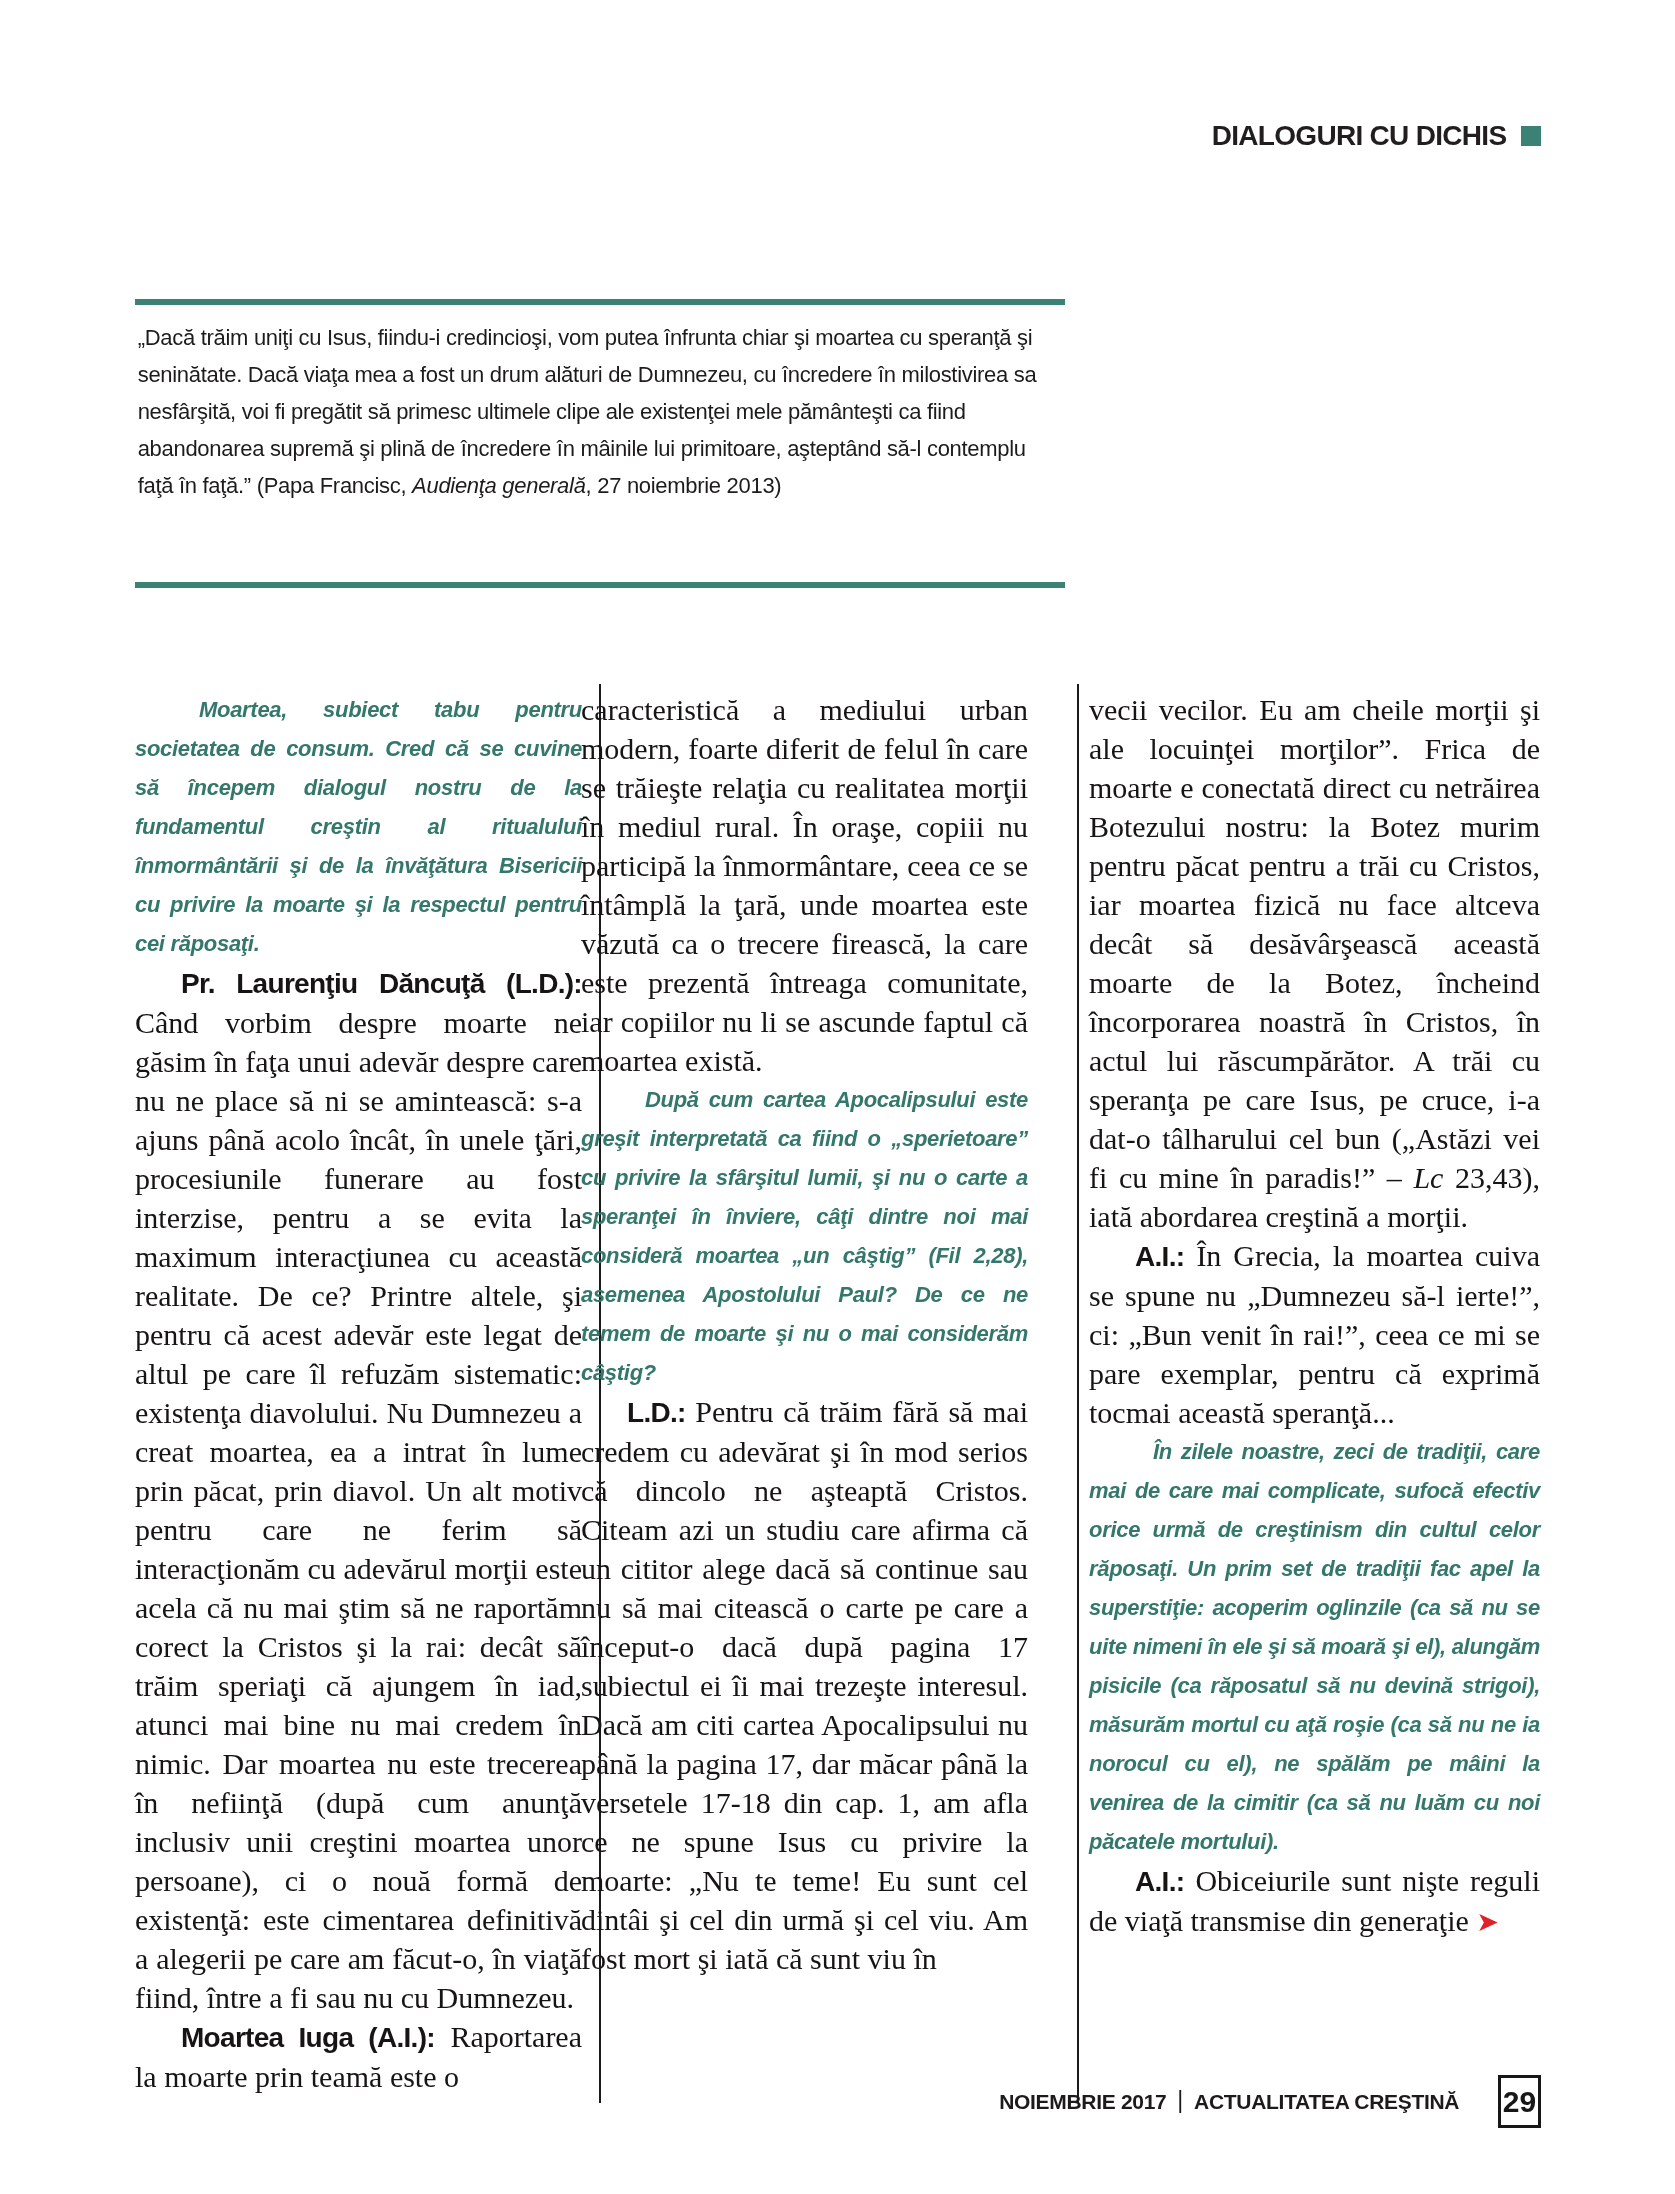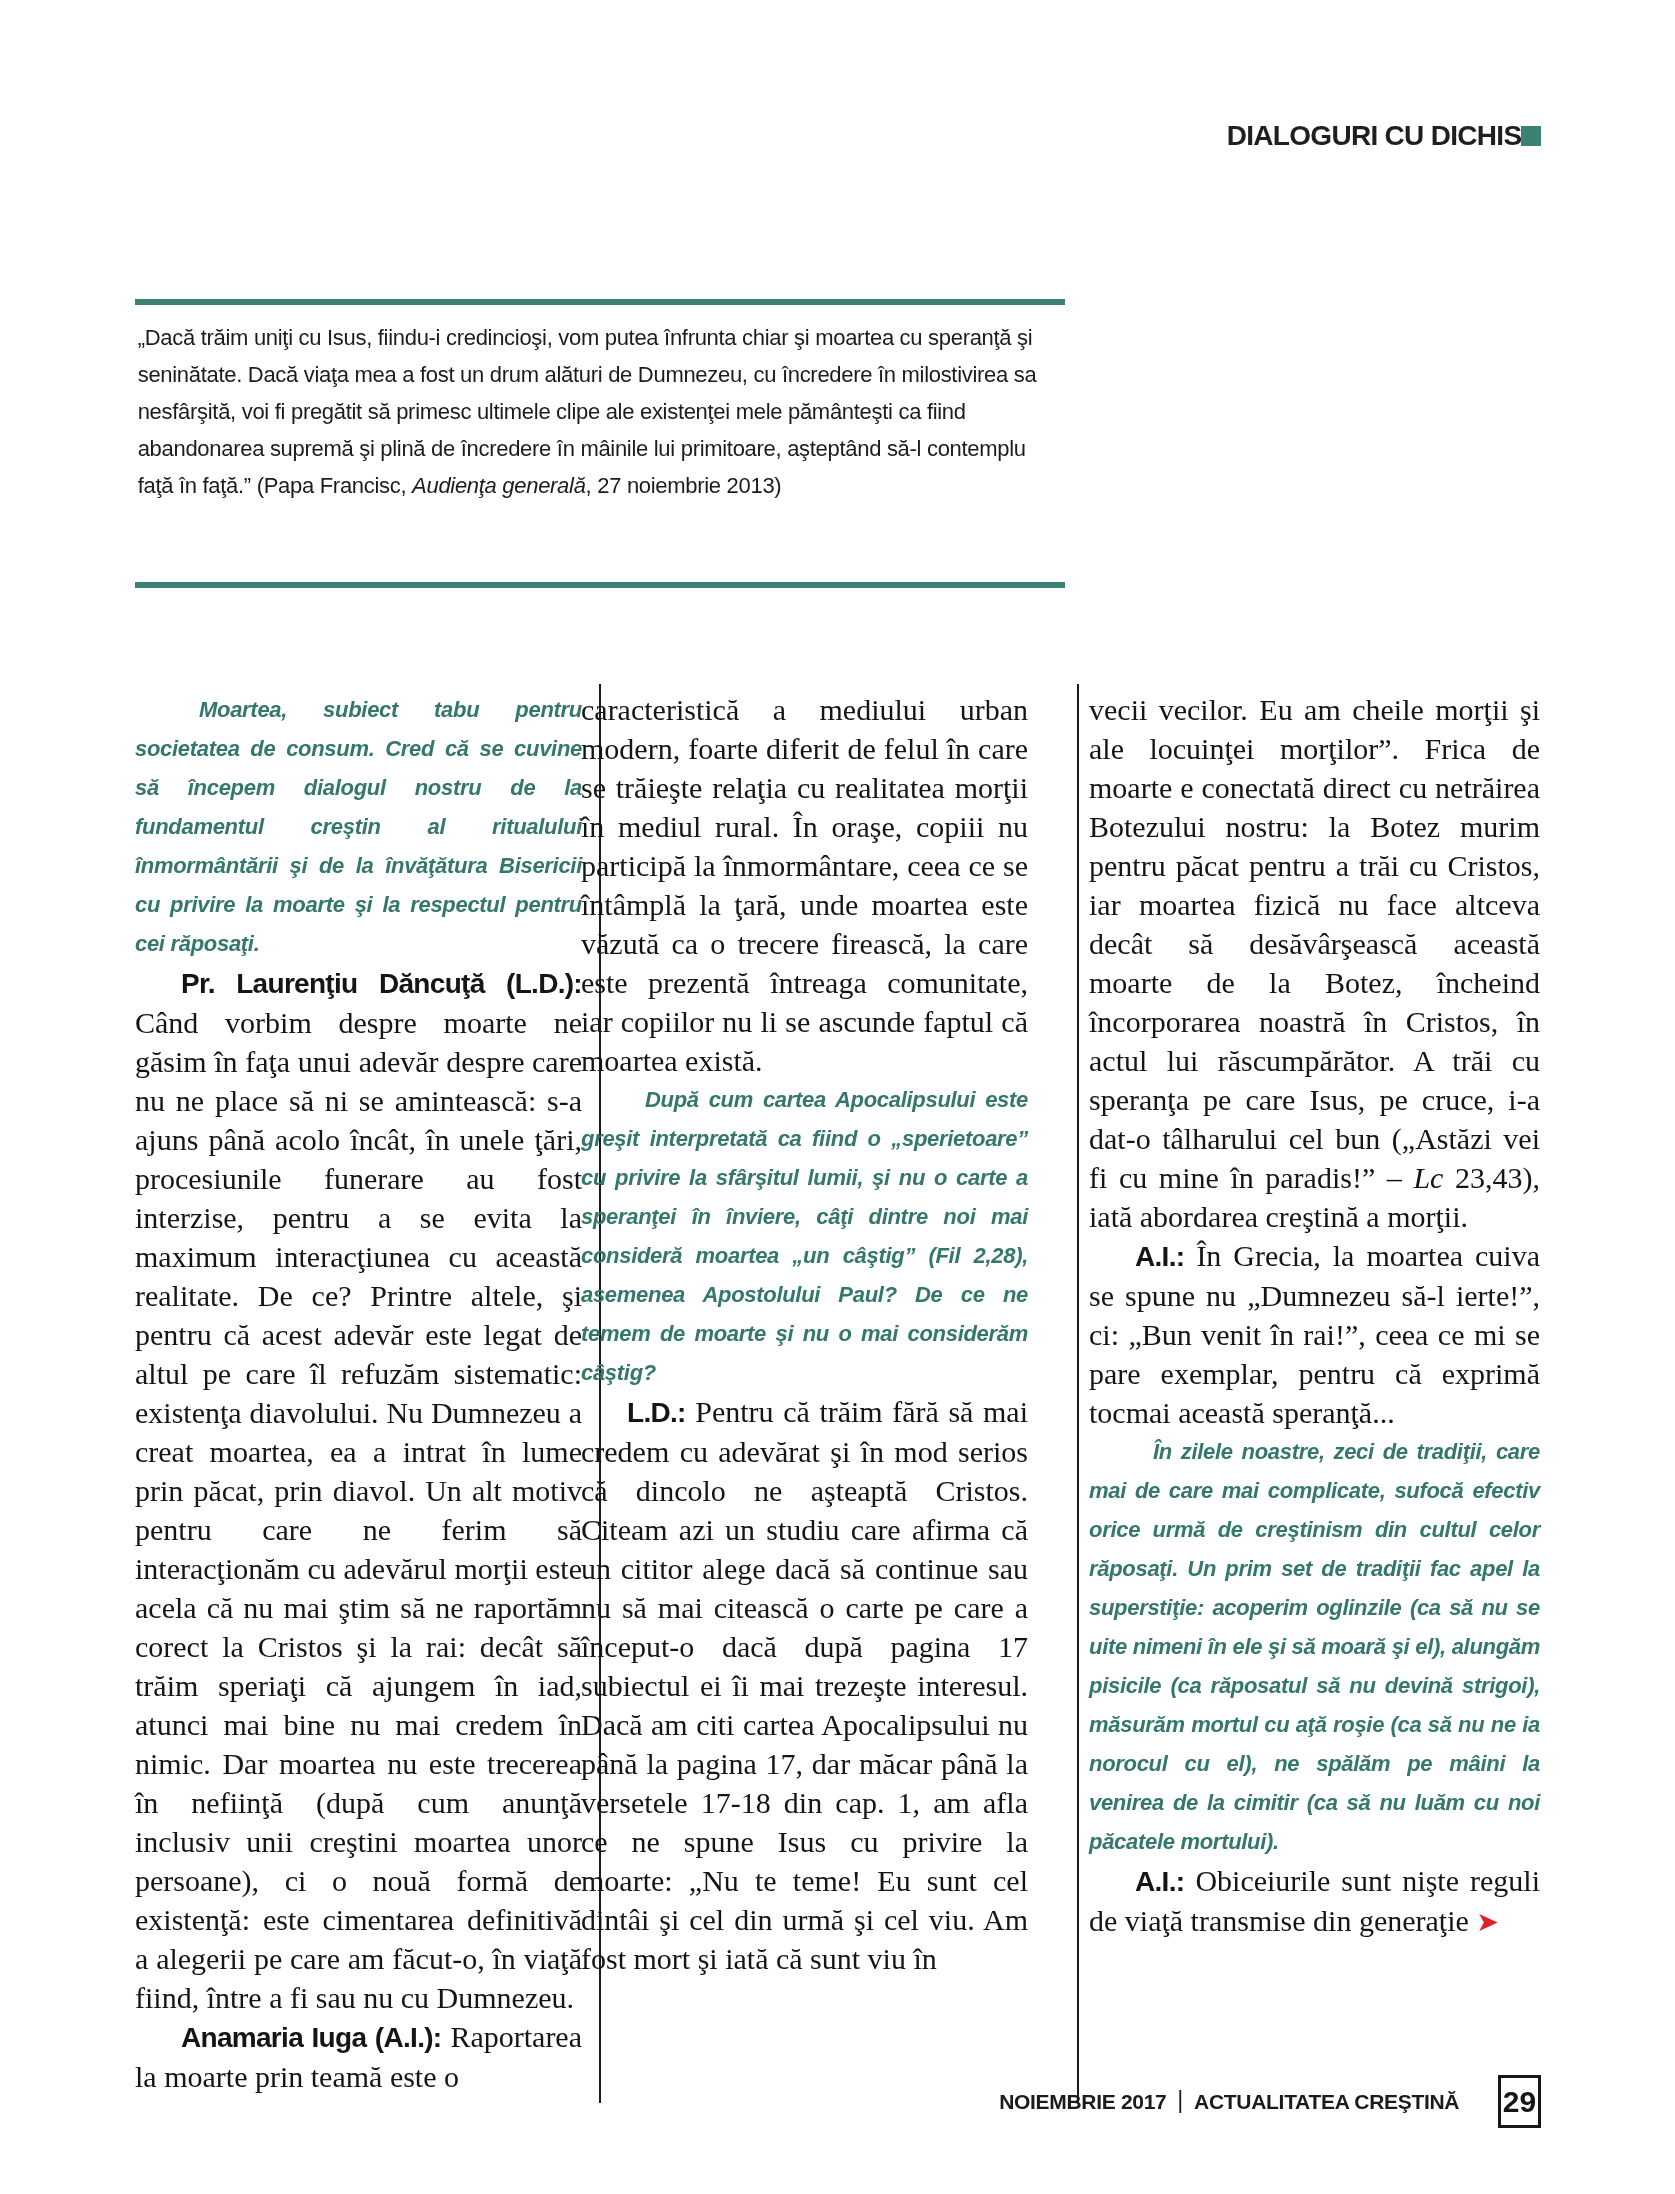--- a/index.html
+++ b/index.html
@@ -6,21 +6,21 @@
   body{
     width:1675px;height:2194px;position:relative;background:#ffffff;
     font-family:"Liberation Serif", serif;color:var(--ink,#1c1919);
     overflow:hidden;
   }
   .page{position:absolute;inset:0;}
 
   
   .kicker{
     position:absolute;top:120px;right:134px;
-    display:flex;align-items:center;
+    display:flex;align-items:center;gap:15px;
   }
   .kicker-title{
     font-family:"Liberation Sans", sans-serif;font-weight:700;
     font-size:28px;letter-spacing:-0.7px;color:#221e1f;white-space:nowrap;
   }
   .kicker-square{
     width:19.6px;height:19.6px;background:var(--teal_rule,#3c8274);flex:0 0 auto;
   }
 
   
@@ -97,21 +97,21 @@
   <section class="quote">
     <p class="quote-text"><span>„Dacă trăim uniţi cu Isus, fiindu-i credincioşi, vom putea înfrunta chiar şi moartea cu speranţă şi seninătate. Dacă viaţa mea a fost un drum alături de Dumnezeu, cu încredere în milostivirea sa nesfârşită, voi fi pregătit să primesc ultimele clipe ale existenţei mele pământeşti ca fiind abandonarea supremă şi plină de încredere în mâinile lui primitoare, aşteptând să-l contemplu faţă în faţă.” (Papa Francisc, </span><em>Audienţa generală</em><span>, 27 noiembrie 2013)</span></p>
   </section>
 
   <div class="divider d1"></div>
   <div class="divider d2"></div>
 
   <section class="col col1">
     <p class="p-teal">Moartea, subiect tabu pentru societatea de consum. Cred că se cuvine să începem dialogul nostru de la fundamentul creştin al ritualului înmormântării şi de la învăţătura Bisericii cu privire la moarte şi la respectul pentru cei răposaţi.</p>
     <p class="p-serif indent gap"><span class="lead">Pr. Laurenţiu Dăncuţă (L.D.):</span><span> Când vorbim despre moarte ne găsim în faţa unui adevăr despre care nu ne place să ni se amintească: s-a ajuns până acolo încât, în unele ţări, procesiunile funerare au fost interzise, pentru a se evita la maximum interacţiunea cu această realitate. De ce? Printre altele, şi pentru că acest adevăr este legat de altul pe care îl refuzăm sistematic: existenţa diavolului. Nu Dumnezeu a creat moartea, ea a intrat în lume prin păcat, prin diavol. Un alt motiv pentru care ne ferim să interacţionăm cu adevărul morţii este acela că nu mai ştim să ne raportăm corect la Cristos şi la rai: decât să trăim speriaţi că ajungem în iad, atunci mai bine nu mai credem în nimic. Dar moartea nu este trecerea în nefiinţă (după cum anunţă inclusiv unii creştini moartea unor persoane), ci o nouă formă de existenţă: este cimentarea definitivă a alegerii pe care am făcut-o, în viaţă fiind, între a fi sau nu cu Dumnezeu.</span></p>
-    <p class="p-serif indent"><span class="lead">Anamaria Iuga (A.I.):</span><span> Raportarea la moarte prin teamă este o</span></p>
+    <p class="p-serif indent"><span class="lead">Moartea Iuga (A.I.):</span><span> Raportarea la moarte prin teamă este o</span></p>
   </section>
 
   <section class="col col2">
     <p class="p-serif">caracteristică a mediului urban modern, foarte diferit de felul în care se trăieşte relaţia cu realitatea morţii în mediul rural. În oraşe, copiii nu participă la înmormântare, ceea ce se întâmplă la ţară, unde moartea este văzută ca o trecere firească, la care este prezentă întreaga comunitate, iar copiilor nu li se ascunde faptul că moartea există.</p>
     <p class="p-teal gap">După cum cartea Apocalipsului este greşit interpretată ca fiind o „sperietoare” cu privire la sfârşitul lumii, şi nu o carte a speranţei în înviere, câţi dintre noi mai consideră moartea „un câştig” (Fil 2,28), asemenea Apostolului Paul? De ce ne temem de moarte şi nu o mai considerăm câştig?</p>
     <p class="p-serif indent gap"><span class="lead">L.D.:</span><span> Pentru că trăim fără să mai credem cu adevărat şi în mod serios că dincolo ne aşteaptă Cristos. Citeam azi un studiu care afirma că un cititor alege dacă să continue sau nu să mai citească o carte pe care a început-o dacă după pagina 17 subiectul ei îi mai trezeşte interesul. Dacă am citi cartea Apocalipsului nu până la pagina 17, dar măcar până la versetele 17-18 din cap. 1, am afla ce ne spune Isus cu privire la moarte: „Nu te teme! Eu sunt cel dintâi şi cel din urmă şi cel viu. Am fost mort şi iată că sunt viu în</span></p>
   </section>
 
   <section class="col col3">
     <p class="p-serif"><span>vecii vecilor. Eu am cheile morţii şi ale locuinţei morţilor”. Frica de moarte e conectată direct cu netrăirea Botezului nostru: la Botez murim pentru păcat pentru a trăi cu Cristos, iar moartea fizică nu face altceva decât să desăvârşească această moarte de la Botez, încheind încorporarea noastră în Cristos, în actul lui răscumpărător. A trăi cu speranţa pe care Isus, pe cruce, i-a dat-o tâlharului cel bun („Astăzi vei fi cu mine în paradis!” – </span><em>Lc</em><span> 23,43), iată abordarea creştină a morţii.</span></p>

